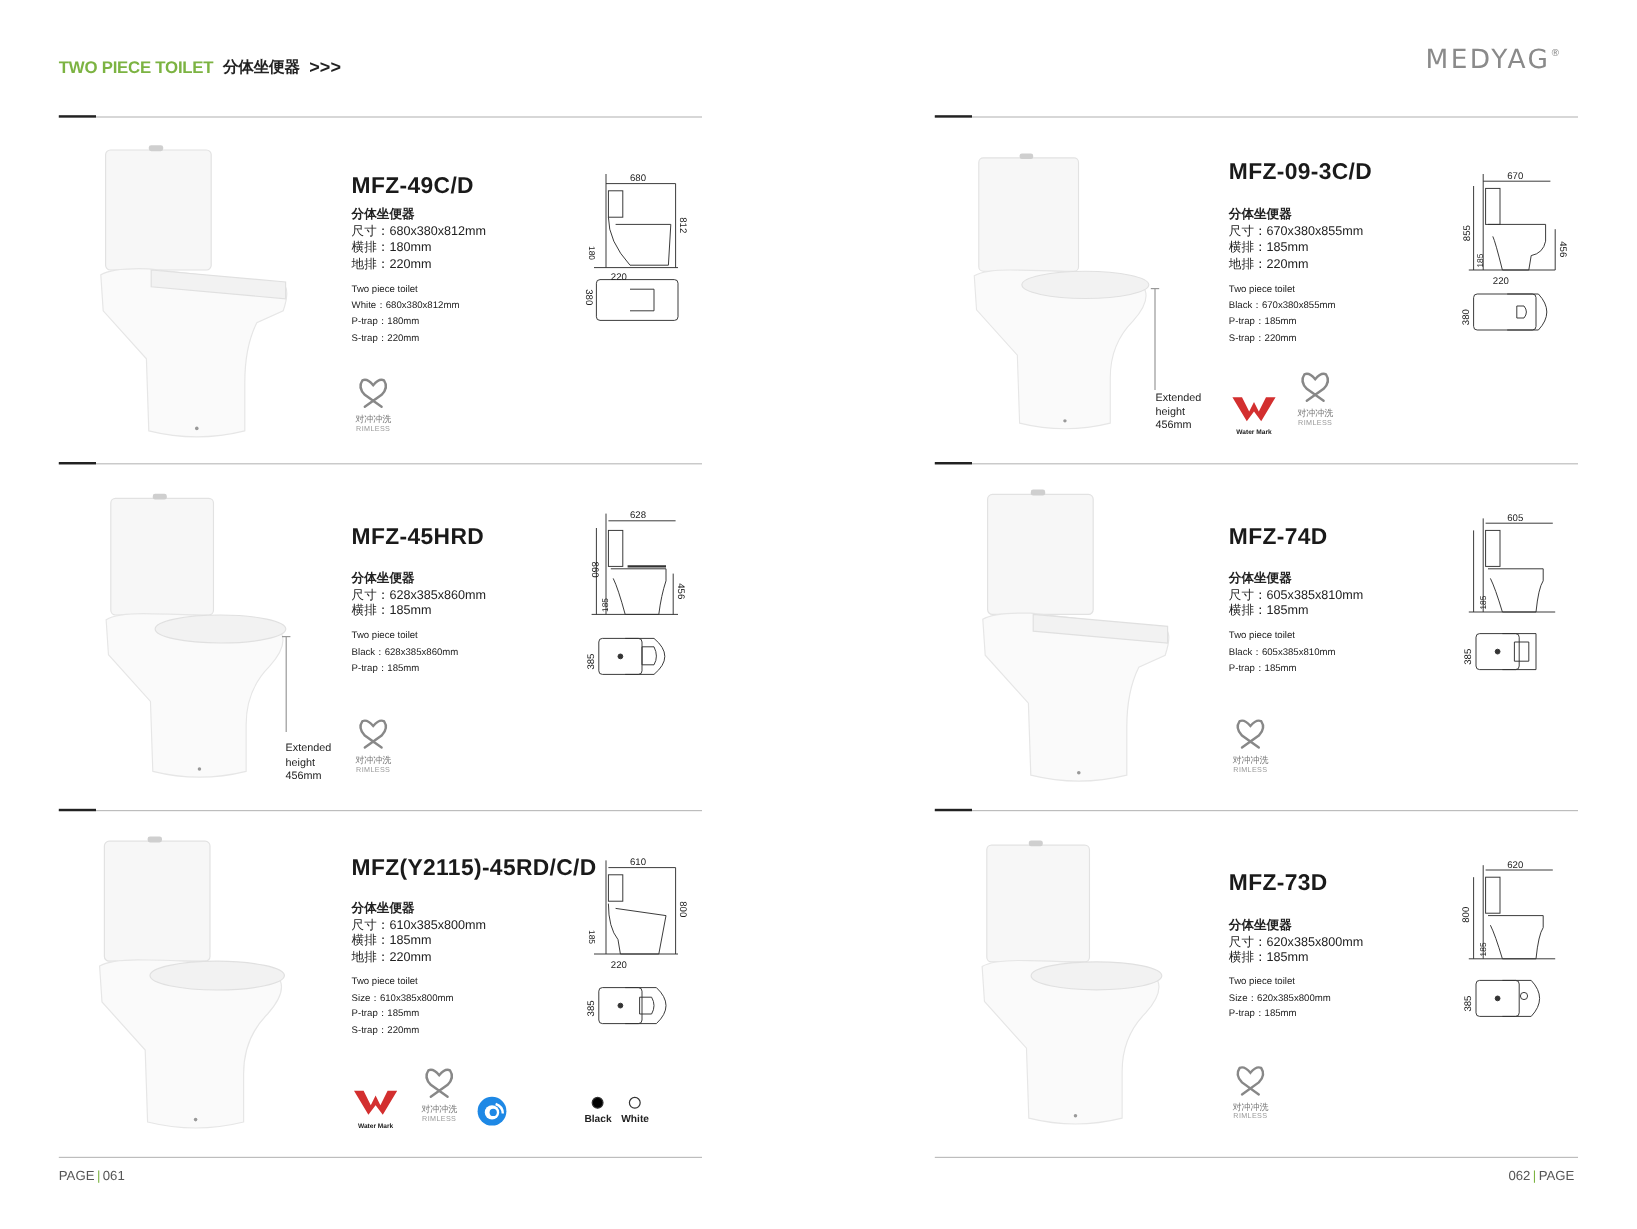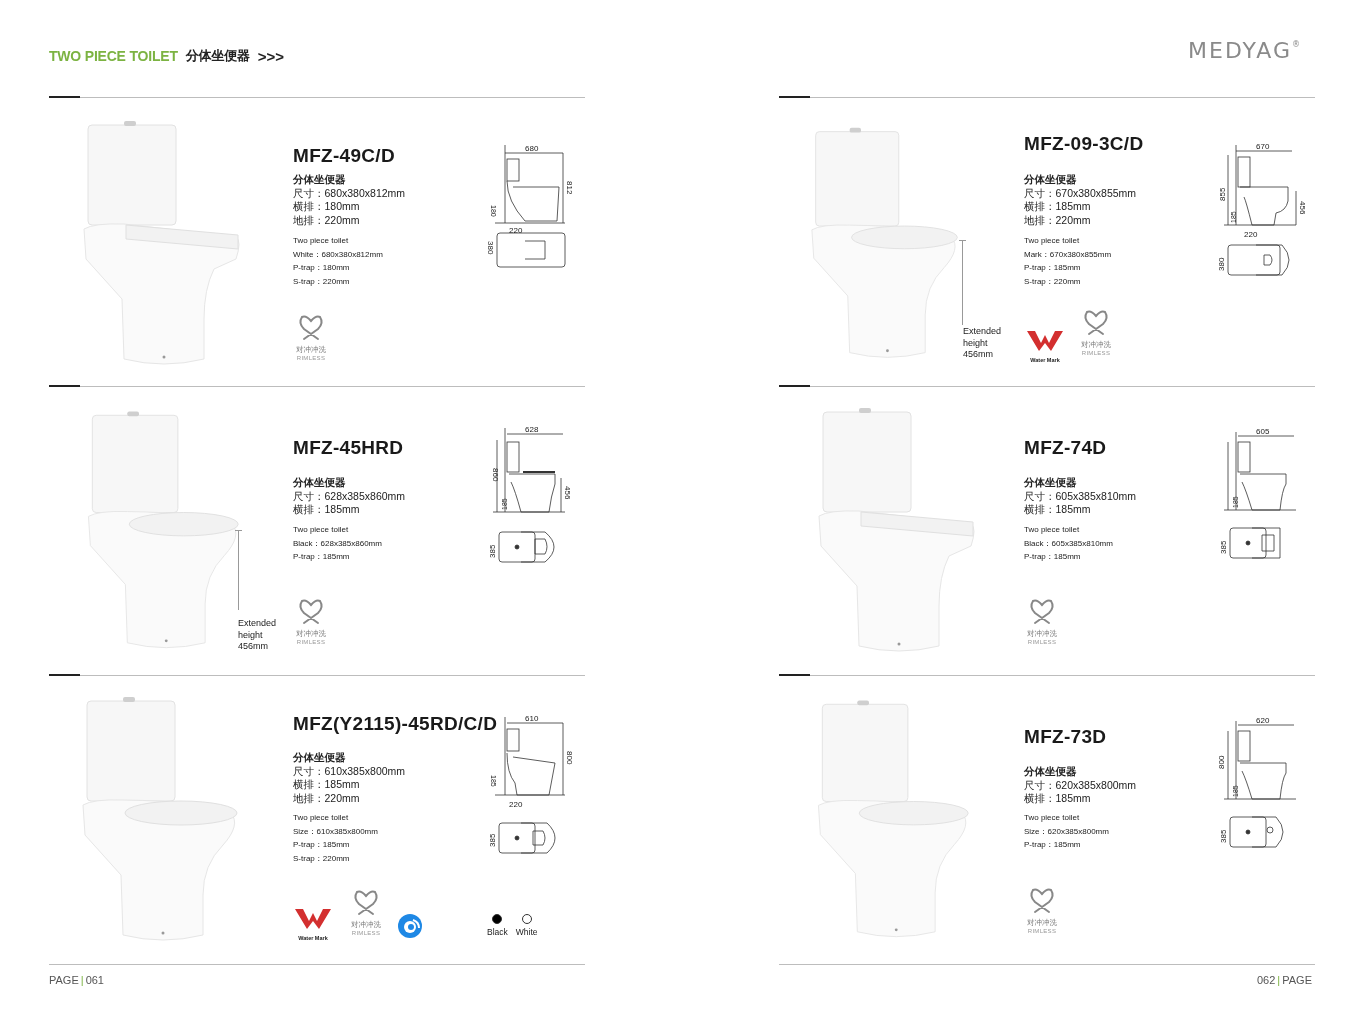--- a/index.html
+++ b/index.html
@@ -26,21 +26,21 @@
   .drawing { position: absolute; }
 
   .badge { position: absolute; text-align: center; font-size: 7.5px; color: #777; line-height: 9px; }
   .badge .sub { font-size: 6px; color: #999; letter-spacing: 0.3px; }
   .wm-badge { position: absolute; text-align: center; }
   .wm-badge .lbl { font-size: 5.5px; font-weight: bold; color: #222; }
   .ext-note { position: absolute; font-size: 9px; line-height: 11.5px; color: #222; }
   .ext-line { position: absolute; width: 1px; background: #999; }
   .ext-line::before { content: ""; position: absolute; left: -3px; top: 0; width: 7px; height: 1px; background: #999; }
 
-  .colors { position: absolute; display: flex; gap: 8px; font-size: 8.5px; font-weight: normal; color: #222; align-items: flex-end; }
+  .colors { position: absolute; display: flex; gap: 8px; font-size: 8.5px; font-weight: bold; color: #222; align-items: flex-end; }
   .swatch { display: flex; flex-direction: column; align-items: center; gap: 3px; }
   .dot { width: 10px; height: 10px; border-radius: 50%; border: 1px solid #333; }
 
   .page-num { position: absolute; top: 974px; font-size: 11px; color: #555; }
   .page-num .bar { color: #7cb342; margin: 0 2px; }
 </style>
 </head>
 <body>
 
 <div class="header-left">
@@ -151,21 +151,21 @@
   </div>
   <div class="title" style="left:245px;top:28px;">MFZ-09-3C/D</div>
   <div class="spec-cn" style="left:245px;top:68px;">
     <div class="h">分体坐便器</div>
     <div>尺寸：670x380x855mm</div>
     <div>横排：185mm</div>
     <div>地排：220mm</div>
   </div>
   <div class="spec-en" style="left:245px;top:129px;">
     <div>Two piece toilet</div>
-    <div>Mark：670x380x855mm</div>
+    <div>Black：670x380x855mm</div>
     <div>P-trap：185mm</div>
     <div>S-trap：220mm</div>
   </div>
   <svg class="drawing" style="left:437px;top:36px;" width="95" height="145" viewBox="0 0 95 145">
     <g stroke="#333" fill="none" stroke-width="0.8">
       <line x1="20" y1="4" x2="20" y2="84"></line>
         <line x1="8" y1="84" x2="80" y2="84"></line>
       <line x1="20" y1="10" x2="76" y2="10"></line>
         <line x1="12" y1="14" x2="12" y2="84"></line>
       <rect x="22" y="16" width="12" height="30"></rect>

